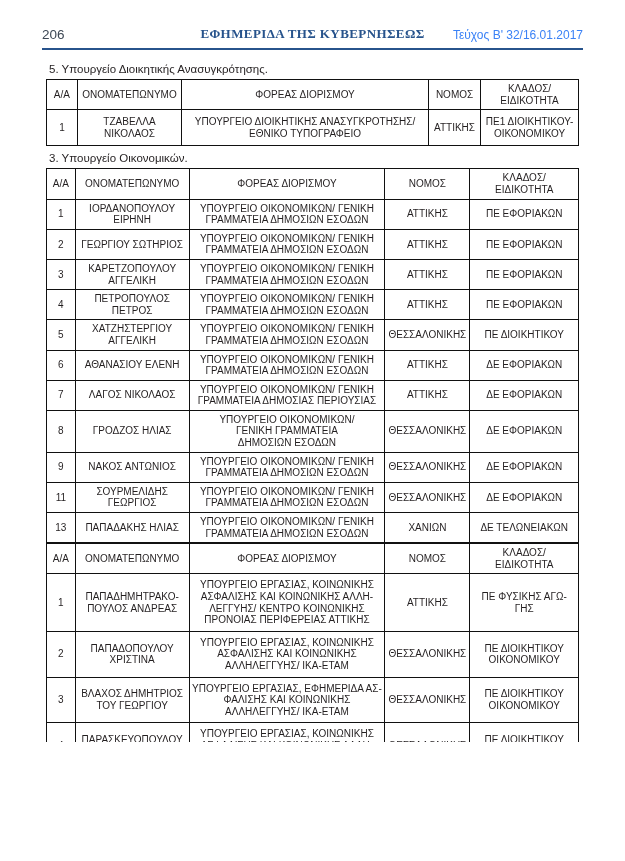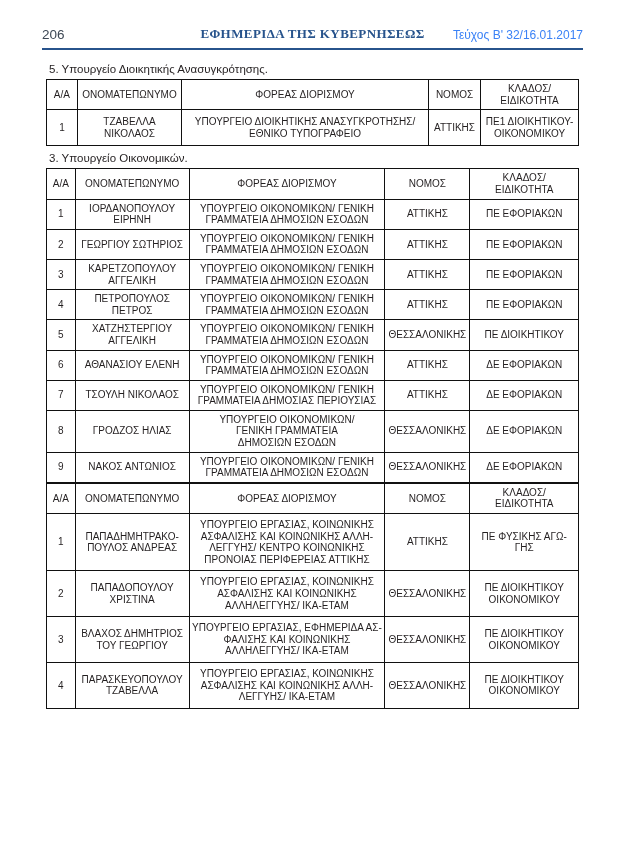--- a/index.html
+++ b/index.html
@@ -170,21 +170,21 @@
             <tr>
               <td>6</td>
               <td>ΑΘΑΝΑΣΙΟΥ ΕΛΕΝΗ</td>
               <td>ΥΠΟΥΡΓΕΙΟ ΟΙΚΟΝΟΜΙΚΩΝ/ ΓΕΝΙΚΗ
 ΓΡΑΜΜΑΤΕΙΑ ΔΗΜΟΣΙΩΝ ΕΣΟΔΩΝ</td>
               <td>ΑΤΤΙΚΗΣ</td>
               <td>ΔΕ ΕΦΟΡΙΑΚΩΝ</td>
             </tr>
             <tr>
               <td>7</td>
-              <td>ΤΣΟΥΛΗ ΝΙΚΟΛΑΟΣ</td>
+              <td>ΛΑΓΟΣ ΝΙΚΟΛΑΟΣ</td>
               <td>ΥΠΟΥΡΓΕΙΟ ΟΙΚΟΝΟΜΙΚΩΝ/ ΓΕΝΙΚΗ
 ΓΡΑΜΜΑΤΕΙΑ ΔΗΜΟΣΙΑΣ ΠΕΡΙΟΥΣΙΑΣ</td>
               <td>ΑΤΤΙΚΗΣ</td>
               <td>ΔΕ ΕΦΟΡΙΑΚΩΝ</td>
             </tr>
             <tr>
               <td>8</td>
               <td>ΓΡΟΔΖΟΣ ΗΛΙΑΣ</td>
               <td>ΥΠΟΥΡΓΕΙΟ ΟΙΚΟΝΟΜΙΚΩΝ/
 ΓΕΝΙΚΗ ΓΡΑΜΜΑΤΕΙΑ
@@ -192,20 +192,37 @@
               <td>ΘΕΣΣΑΛΟΝΙΚΗΣ</td>
               <td>ΔΕ ΕΦΟΡΙΑΚΩΝ</td>
             </tr>
             <tr>
               <td>9</td>
               <td>ΝΑΚΟΣ ΑΝΤΩΝΙΟΣ</td>
               <td>ΥΠΟΥΡΓΕΙΟ ΟΙΚΟΝΟΜΙΚΩΝ/ ΓΕΝΙΚΗ
 ΓΡΑΜΜΑΤΕΙΑ ΔΗΜΟΣΙΩΝ ΕΣΟΔΩΝ</td>
               <td>ΘΕΣΣΑΛΟΝΙΚΗΣ</td>
               <td>ΔΕ ΕΦΟΡΙΑΚΩΝ</td>
+            </tr>
+            <tr>
+              <td>11</td>
+              <td>ΣΟΥΡΜΕΛΙΔΗΣ
+ΓΕΩΡΓΙΟΣ</td>
+              <td>ΥΠΟΥΡΓΕΙΟ ΟΙΚΟΝΟΜΙΚΩΝ/ ΓΕΝΙΚΗ
+ΓΡΑΜΜΑΤΕΙΑ ΔΗΜΟΣΙΩΝ ΕΣΟΔΩΝ</td>
+              <td>ΘΕΣΣΑΛΟΝΙΚΗΣ</td>
+              <td>ΔΕ ΕΦΟΡΙΑΚΩΝ</td>
+            </tr>
+            <tr>
+              <td>13</td>
+              <td>ΠΑΠΑΔΑΚΗΣ ΗΛΙΑΣ</td>
+              <td>ΥΠΟΥΡΓΕΙΟ ΟΙΚΟΝΟΜΙΚΩΝ/ ΓΕΝΙΚΗ
+ΓΡΑΜΜΑΤΕΙΑ ΔΗΜΟΣΙΩΝ ΕΣΟΔΩΝ</td>
+              <td>ΧΑΝΙΩΝ</td>
+              <td>ΔΕ ΤΕΛΩΝΕΙΑΚΩΝ</td>
             </tr>
           </tbody>
       </table>
     </section>
 
     <section class="ministry-section">
       <table class="appointments-table">
         <colgroup>
             <col>
             <col>

